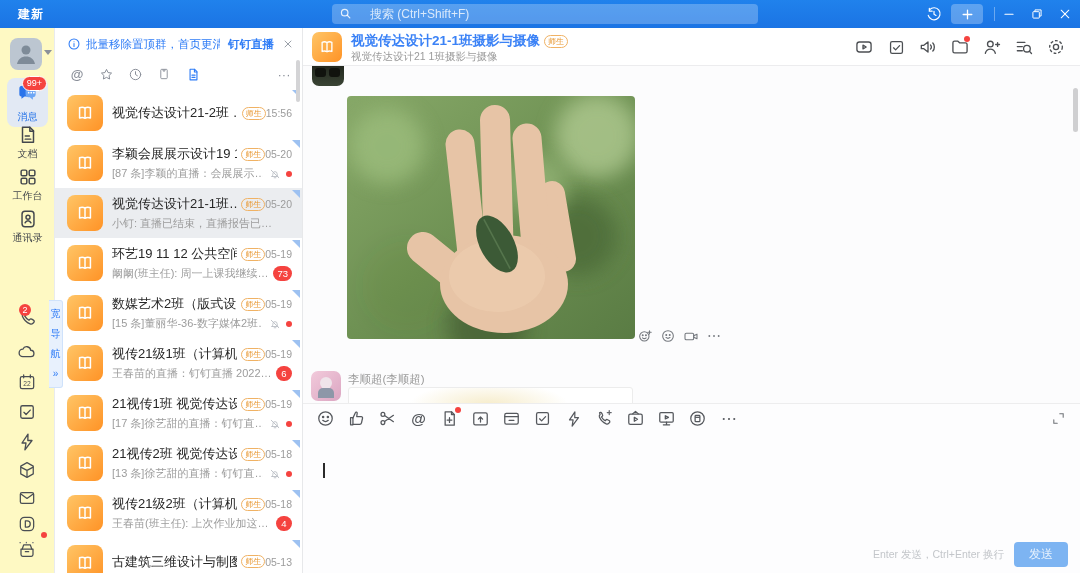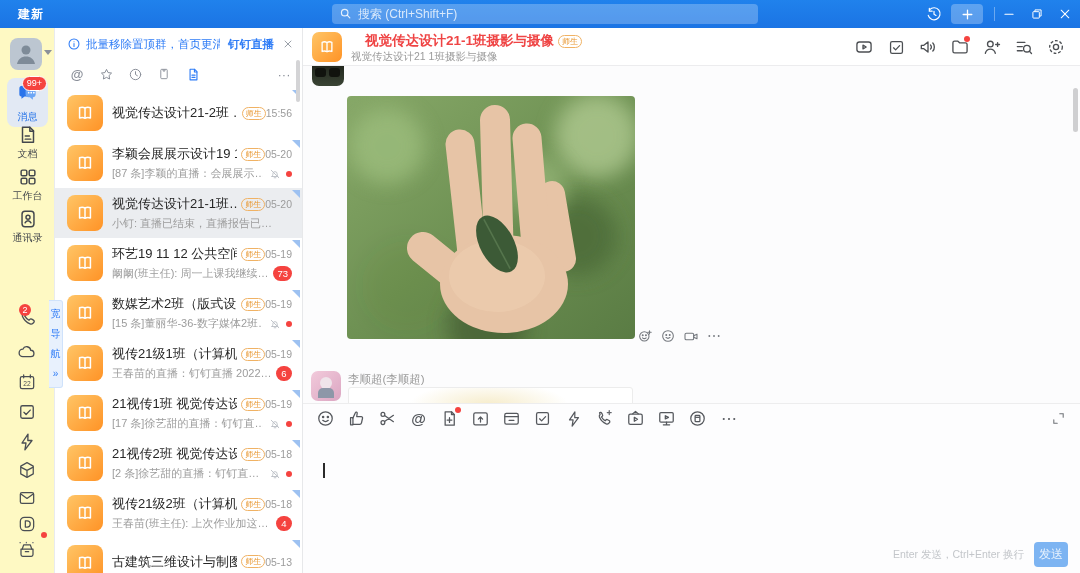--- a/index.html
+++ b/index.html
@@ -6,21 +6,21 @@
   html,body { width:1080px; height:573px; overflow:hidden; background:#fff;
     font-family:"Liberation Sans", sans-serif; }
   svg { display:block; }
 
   
   .titlebar { position:absolute; left:0; top:0; width:1080px; height:28px;
     background:linear-gradient(180deg,#2082ec,#1b74e4); display:flex; align-items:center; }
   .logo { position:absolute; left:18px; top:6px; color:#fff; font-size:12px; font-weight:bold; letter-spacing:1px;}
   .searchbox { position:absolute; left:332px; top:4px; width:426px; height:20px;
     background:rgba(255,255,255,.25); border:none; border-radius:4px; color:#eaf3fe;
-    font-size:12px; padding-left:26px; outline:none; font-family:"Liberation Sans",sans-serif;}
+    font-size:12px; padding-left:38px; outline:none; font-family:"Liberation Sans",sans-serif;}
   .searchbox::placeholder { color:rgba(255,255,255,.78); }
   .search-mag { position:absolute; left:339px; top:7px; }
   .tb-ico { position:absolute; top:5px; width:18px; height:18px; display:flex; align-items:center; justify-content:center; cursor:pointer;}
   .plusbtn { position:absolute; left:951px; top:4px; width:32px; height:20px; border-radius:4px;
     background:rgba(255,255,255,.28); display:flex; align-items:center; justify-content:center; cursor:pointer;}
   .tb-div { position:absolute; left:994px; top:7px; width:1px; height:14px; background:rgba(255,255,255,.35);}
 
   
   .rail { position:absolute; left:0; top:28px; width:55px; height:545px; background:#fef9c3;
     border-right:1px solid #e9ebee; }
@@ -77,21 +77,21 @@
   .clist-scroll { position:absolute; right:2px; top:32px; width:4px; height:42px; border-radius:2px; background:#d4d4d6;}
 
   
   .main { position:absolute; left:303px; top:28px; width:777px; height:545px; background:#fcfcfd; }
   .mheader { position:absolute; left:0; top:0; width:777px; height:38px; background:#fff;
     border-bottom:1px solid #ececee; }
   .mh-av { position:absolute; left:9px; top:4px; width:30px; height:30px; border-radius:7px;
     background:linear-gradient(135deg,#ffc566,#ff9326); overflow:hidden;}
   .mh-av svg { position:absolute; left:6px; top:6px;}
   .mh-titlerow { position:absolute; left:48px; top:4px; display:flex; align-items:center;}
-  .mh-title { font-size:13.5px; font-weight:bold; color:#ef4444; white-space:nowrap;margin-left:14px;}
+  .mh-title { font-size:13.5px; font-weight:bold; color:#3b82f6; white-space:nowrap;}
   .mh-sub { position:absolute; left:48px; top:22px; font-size:10.5px; color:#9a9a9a; white-space:nowrap;}
   .mh-icons { position:absolute; right:14px; top:9px; display:flex; align-items:center; gap:12px;}
   .hic { width:20px; height:20px; position:relative; cursor:pointer; display:flex; align-items:center; justify-content:center;}
   .hdot { position:absolute; right:0px; top:-1px; width:6px; height:6px; border-radius:50%; background:#f5433f;}
 
   .msgarea { position:absolute; left:0; top:38px; width:777px; height:337px; }
   .cutav { position:absolute; left:9px; top:0px; width:32px; height:20px; border-radius:0 0 7px 7px;
     background:linear-gradient(180deg,#23281f,#3a4434); overflow:hidden;}
   .cutav i { position:absolute; top:2px; width:11px; height:9px; background:#11130e; border-radius:3px;}
   .photo { position:absolute; left:44px; top:30px; width:288px; height:243px; border-radius:4px;
@@ -114,21 +114,21 @@
     border-top:1px solid #ededee;}
   .toolbar { position:absolute; left:13px; top:5px; display:flex; align-items:center; gap:12px;}
   .tic { width:19px; height:19px; position:relative; cursor:pointer; display:flex; align-items:center;
     justify-content:center; color:#55585d; font-size:15px;}
   .tdot { position:absolute; right:-2px; top:-2px; width:6px; height:6px; border-radius:50%; background:#f5433f;}
   .expand { position:absolute; right:14px; top:7px; cursor:pointer;}
   .caret { position:absolute; left:12px; top:31px; width:1.5px; height:15px; background:#2a2a2a;}
   .sendrow { position:absolute; right:12px; bottom:6px; display:flex; align-items:center; gap:10px;}
   .hint { font-size:10.5px; color:#c3c6ca; white-space:nowrap;}
   .sendbtn { background:#7db4f2; color:#e8f2fd; font-size:12px; border:none; border-radius:4px;
-    padding:4px 5px; cursor:pointer; font-family:"Liberation Sans",sans-serif;}
+    padding:4px 15px; cursor:pointer; font-family:"Liberation Sans",sans-serif;}
 </style>
 </head>
 <body>
 
 <div class="titlebar">
   <span class="logo">建新</span>
   <svg class="search-mag" width="13" height="13" viewBox="0 0 24 24" fill="none" stroke="rgba(255,255,255,.85)" stroke-width="2.2" stroke-linecap="round">
       <circle cx="10.5" cy="10.5" r="6"></circle>
       <path d="M15.2 15.2L20 20"></path>
     </svg>
@@ -481,21 +481,21 @@
             <path d="M12 6v12"></path>
           </svg>
         </span>
       <span class="cbody">
         <span class="crow1">
             <span class="ctitle">21视传2班 视觉传达设…</span>
             <span class="ctag">师生</span>
             <span class="ctime">05-18</span>
           </span>
         <span class="crow2">
-            <span class="cprev">[2 条]徐艺甜的直播：钉钉直…</span>
+            <span class="cprev">[13 条]徐艺甜的直播：钉钉直…</span>
             <span class="cmute">
               <svg width="12" height="12" viewBox="0 0 24 24" fill="none" stroke="#b9bdc4" stroke-width="1.8" stroke-linecap="round" stroke-linejoin="round">
                 <path d="M6 17h12c-1.3-1.8-1.8-3.2-1.8-5.5A4.2 4.2 0 0012 7.3a4.2 4.2 0 00-4.2 4.2C7.8 13.8 7.3 15.2 6 17z"></path>
                 <path d="M10.3 19.5h3.4M4.5 4.5l15 15"></path>
               </svg>
             </span>
             <span class="rd"></span>
           </span>
       </span>
     </div>

